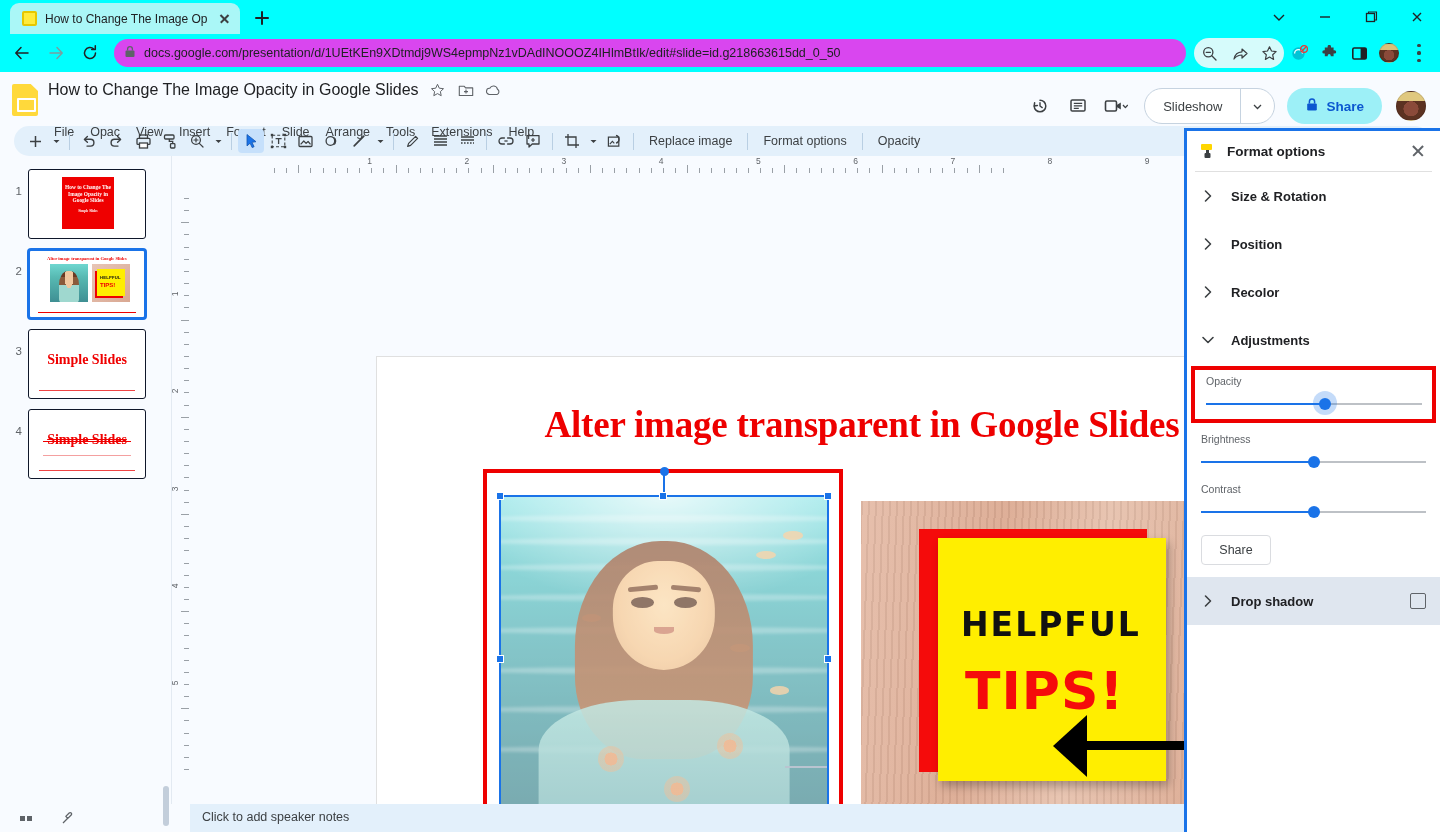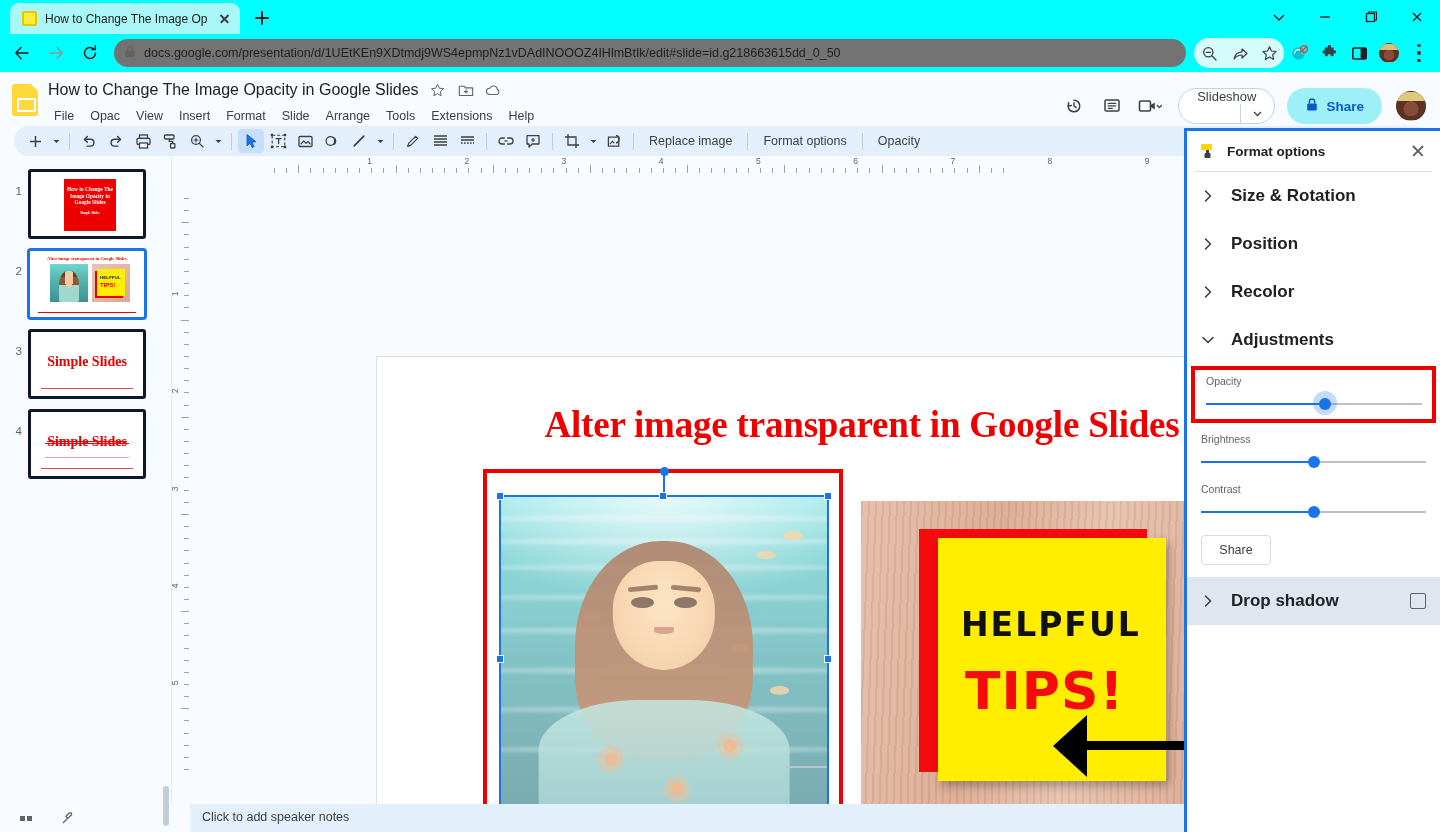--- a/index.html
+++ b/index.html
@@ -39,21 +39,21 @@
   .newtab::before { left:7px; top:13px; width:14px; height:2px; }
   .newtab::after { left:13px; top:7px; width:2px; height:14px; }
 
   .wincontrols { position:absolute; right:0; top:0; height:34px; display:flex; align-items:center; }
   .wc { width:46px; height:34px; display:flex; align-items:center; justify-content:center; }
   .wc svg { display:block; }
 
   .omnibar { height:38px; display:flex; align-items:center; padding:0 6px; gap:2px; }
   .navbtn { width:32px; height:32px; display:flex; align-items:center; justify-content:center; }
   .urlbox {
-    flex:1 1 auto; height:28px; background:#737373; border-radius:14px;
+    flex:1 1 auto; height:28px; background:#d946ef; border-radius:14px;
     display:flex; align-items:center; padding:0 10px; margin:0 6px; gap:8px; min-width:0;
   }
   .urltext { font-size:12.5px; color:#202124; white-space:nowrap; overflow:hidden; }
   .omni-right { display:flex; align-items:center; }
   .oi { width:30px; height:30px; display:flex; align-items:center; justify-content:center; position:relative;}
   .oi-group { background:#d6fbfb; border-radius:15px; display:flex; }
   .avatar-sm {
     width:20px; height:20px; border-radius:50%;
     background:
       radial-gradient(circle at 50% 62%, #8a4a3a 0 36%, transparent 37%),
@@ -73,29 +73,29 @@
     clip-path: polygon(0 0, 72% 0, 100% 22%, 100% 100%, 0 100%);
   }
   .doclogo::after {
     content:""; position:absolute; left:5px; top:14px; width:15px; height:10px;
     border:2px solid #fff; border-radius:1px;
   }
   .doctitle-wrap { flex:1 1 auto; min-width:0; }
   .doctitle-row { display:flex; align-items:center; gap:10px; height:24px; }
   .doctitle { font-size:16px; color:#202124; white-space:nowrap; }
   .hicon { width:18px; height:18px; display:flex; align-items:center; justify-content:center; }
-  .menubar { display:flex; gap:0; margin-top:4px;align-items:flex-end; }
+  .menubar { display:flex; gap:0; margin-top:20px;align-items:flex-end; }
   .menuitem { font-size:12.5px; color:#3c4043; padding:3px 8px; border-radius:4px; white-space:nowrap; }
   .menuitem:first-child { margin-left:-2px; }
 
   .header-right { display:flex; align-items:center; gap:2px; padding-top:10px; }
   .hr-icon { width:36px; height:36px; display:flex; align-items:center; justify-content:center; }
   .slideshow-btn {
-    height:36px; border:1px solid #c6d3e0; border-radius:18px; display:flex; align-items:flex-end;
-    margin-left:8px; overflow:hidden; background:#fff;flex-direction:column;
+    height:36px; border:1px solid #c6d3e0; border-radius:18px; display:flex; align-items:center;
+    margin-left:8px; overflow:hidden; background:#fff;
   }
   .slideshow-label { font-size:13px; color:#3c4043; padding:0 18px; }
   .slideshow-caret { width:34px; height:36px; display:flex; align-items:center; justify-content:center; border-left:1px solid #c6d3e0; }
   .share-btn {
     height:36px; background:#9df0f7; border-radius:18px; display:flex; align-items:center; gap:7px;
     padding:0 18px; margin-left:10px;
   }
   .share-label { font-size:13.5px; color:#0b57d0; font-weight:bold; }
   .avatar-lg {
     width:30px; height:30px; border-radius:50%; margin-left:12px; margin-right:4px;
@@ -120,21 +120,21 @@
   
   .main { display:flex; height:648px; }
 
   .filmstrip {
     width:172px; flex:0 0 172px; background:#f8fbff; padding-top:8px;
     border-right:1px solid #e3eaf2; position:relative;
   }
   .thumbrow { display:flex; align-items:flex-start; padding:5px 8px 5px 4px; }
   .thumbnum { width:18px; text-align:right; font-size:11.5px; color:#5f6368; padding-top:16px; margin-right:6px; }
   .thumb {
-    width:118px; height:70px; background:#fff; border:3px solid #0f172a; border-radius:3px;
+    width:118px; height:70px; background:#fff; border:1px solid #0f172a; border-radius:3px;
     position:relative; overflow:hidden;
   }
   .thumb.selected { border:2px solid #1a73e8; box-shadow:0 0 0 1px #1a73e8; }
 
   
   .t1-card {
     position:absolute; left:33px; top:7px; width:52px; height:52px; background:#ef0000;
     color:#fff; text-align:center; padding-top:7px;
   }
   .t1-title { font-size:5.4px; line-height:6.6px; font-weight:bold; font-family:"Liberation Serif", serif; }
@@ -262,21 +262,21 @@
   .panel-close { width:20px; height:20px; position:relative; }
   .panel-close::before, .panel-close::after {
     content:""; position:absolute; left:3px; top:9px; width:14px; height:1.6px; background:#5f6368;
   }
   .panel-close::before { transform:rotate(45deg); } .panel-close::after { transform:rotate(-45deg); }
   .panel-divider { height:1px; background:#e0e0e0; margin:0 8px; }
 
   .sec-row { height:48px; display:flex; align-items:center; padding:0 14px; gap:16px; }
   .sec-row.shaded { background:#dfe6ef; }
   .chev { width:14px; height:14px; flex:0 0 auto; }
-  .sec-label { font-size:17px; color:#202124; font-weight:bold; flex:1 1 auto; }
+  .sec-label { font-size:13px; color:#202124; font-weight:bold; flex:1 1 auto; }
   .checkbox { width:16px; height:16px; border:1.6px solid #5f6368; border-radius:2px; flex:0 0 auto; }
 
   .adjustments { padding:0 0 12px 0; }
   .slider-block { padding:4px 14px 10px 14px; }
   .slider-label { font-size:10.5px; color:#5f6368; margin-bottom:10px; }
   .slider-track { position:relative; height:14px; }
   .track-bg { position:absolute; left:0; right:0; top:6px; height:2px; background:#bdc1c6; }
   .track-fill { position:absolute; left:0; top:6px; height:2px; background:#1a73e8; }
   .knob { position:absolute; top:1px; width:12px; height:12px; border-radius:50%; background:#1a73e8; }
   .knob-halo { position:absolute; top:-6px; width:24px; height:24px; border-radius:50%; background:rgba(26,115,232,.26); }

